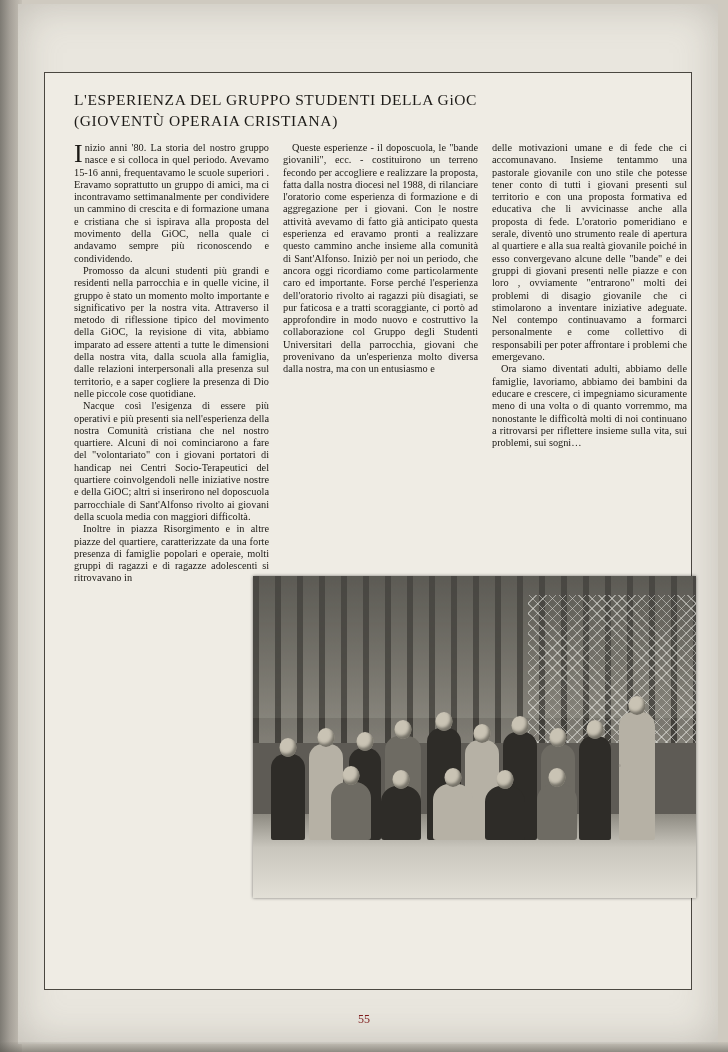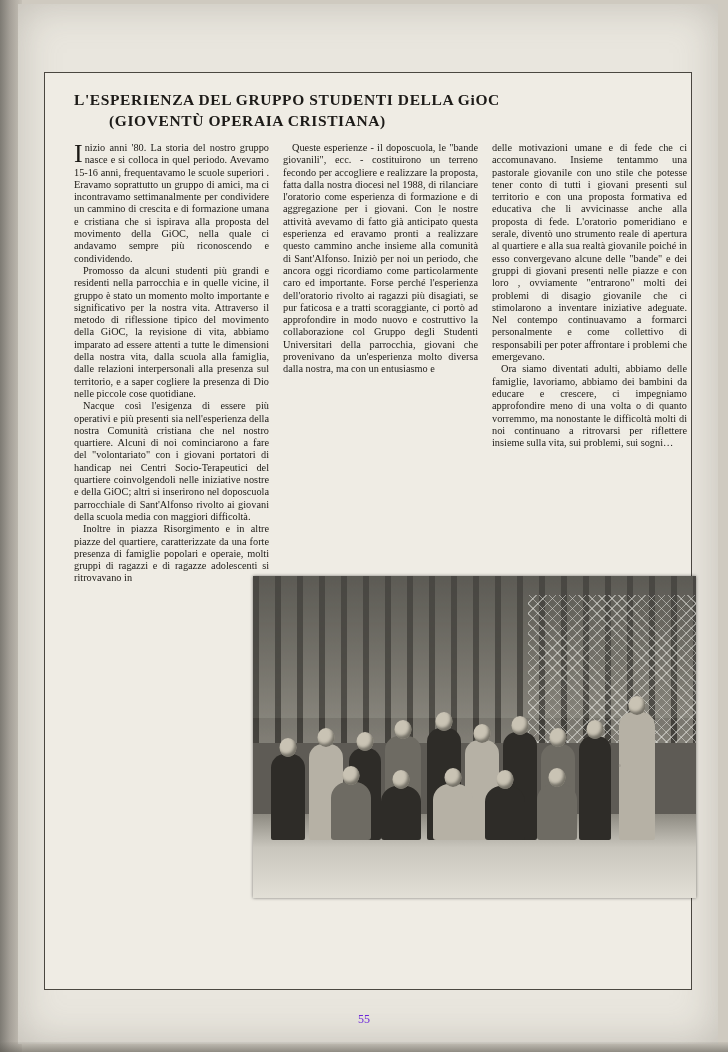--- a/index.html
+++ b/index.html
@@ -58,27 +58,27 @@
   }
   .inner-pad {
     position: absolute;
     left: 30px;
     top: 18px;
     width: 590px;
   }
   h1.title {
     font-size: 15.5px;
     letter-spacing: 0.6px;
-    font-weight: bold;
+    font-weight: normal;
     margin: 0;
     line-height: 1.35;
     color: #1d1b18;
     font-family: "Liberation Serif", serif;
   }
-  h1.title .l2 { display:block;margin-left:35px; }
+  h1.title .l2 { display:block; }
   .columns {
     position: absolute;
     left: 56px;
     top: 138px;
     width: 620px;
     display: flex;
     gap: 14px;
   }
   .col {
     width: 195px;
@@ -154,21 +154,21 @@
   }
   .pale { background: #b6b1a5; }
   .mid { background: #6e6b63; }
   .pagenum {
     position: absolute;
     left: 0;
     top: 1012px;
     width: 728px;
     text-align: center;
     font-size: 12px;
-    color: #6d28d9;
+    color: #7f1d1d;
     font-family: "Liberation Serif", serif;
   }
   .speck {
     position: absolute;
     background: rgba(120,116,108,0.25);
     border-radius: 50%;
   }
 </style>
 </head>
 <body>
@@ -194,21 +194,21 @@
         <p>Nacque così l'esigenza di essere più operativi e più presenti sia nell'esperienza della nostra Comunità cristiana che nel nostro quartiere. Alcuni di noi cominciarono a fare del "volontariato" con i giovani portatori di handicap nei Centri Socio-Terapeutici del quartiere coinvolgendoli nelle iniziative nostre e della GiOC; altri si inserirono nel doposcuola parrocchiale di Sant'Alfonso rivolto ai giovani della scuola media con maggiori difficoltà.</p>
         <p>Inoltre in piazza Risorgimento e in altre piazze del quartiere, caratterizzate da una forte presenza di famiglie popolari e operaie, molti gruppi di ragazzi e di ragazze adolescenti si ritrovavano in</p>
       </div>
 
       <div class="col">
         <p>Queste esperienze - il doposcuola, le "bande giovanili", ecc. - costituirono un terreno fecondo per accogliere e realizzare la proposta, fatta dalla nostra diocesi nel 1988, di rilanciare l'oratorio come esperienza di formazione e di aggregazione per i giovani. Con le nostre attività avevamo di fatto già anticipato questa esperienza ed eravamo pronti a realizzare questo cammino anche insieme alla comunità di Sant'Alfonso. Iniziò per noi un periodo, che ancora oggi ricordiamo come particolarmente caro ed importante. Forse perché l'esperienza dell'oratorio rivolto ai ragazzi più disagiati, se pur faticosa e a tratti scoraggiante, ci portò ad approfondire in modo nuovo e costruttivo la collaborazione col Gruppo degli Studenti Universitari della parrocchia, giovani che provenivano da un'esperienza molto diversa dalla nostra, ma con un entusiasmo e</p>
       </div>
 
       <div class="col">
         <p class="first">delle motivazioni umane e di fede che ci accomunavano. Insieme tentammo una pastorale giovanile con uno stile che potesse tener conto di tutti i giovani presenti sul territorio e con una proposta formativa ed educativa che li avvicinasse anche alla proposta di fede. L'oratorio pomeridiano e serale, diventò uno strumento reale di apertura al quartiere e alla sua realtà giovanile poiché in esso convergevano alcune delle "bande" e dei gruppi di giovani presenti nelle piazze e con loro , ovviamente "entrarono" molti dei problemi di disagio giovanile che ci stimolarono a inventare iniziative adeguate. Nel contempo continuavamo a formarci personalmente e come collettivo di responsabili per poter affrontare i problemi che emergevano.</p>
-        <p>Ora siamo diventati adulti, abbiamo delle famiglie, lavoriamo, abbiamo dei bambini da educare e crescere, ci impegniamo approfondire meno di una volta o di quanto vorremmo, ma nonostante le difficoltà molti di noi continuano a ritrovarsi per riflettere insieme sulla vita, sui problemi, sui sogni…</p>
+        <p>Ora siamo diventati adulti, abbiamo delle famiglie, lavoriamo, abbiamo dei bambini da educare e crescere, ci impegniamo sicuramente meno di una volta o di quanto vorremmo, ma nonostante le difficoltà molti di noi continuano a ritrovarsi per riflettere insieme sulla vita, sui problemi, sui sogni…</p>
       </div>
 
     </div>
 
     <div class="photo" style="left:235px; top:572px;">
       <div class="photo-sky"></div>
       <div class="trees"></div>
       <div class="fence"></div>
       <div class="ground"></div>
       <div class="crowd">

